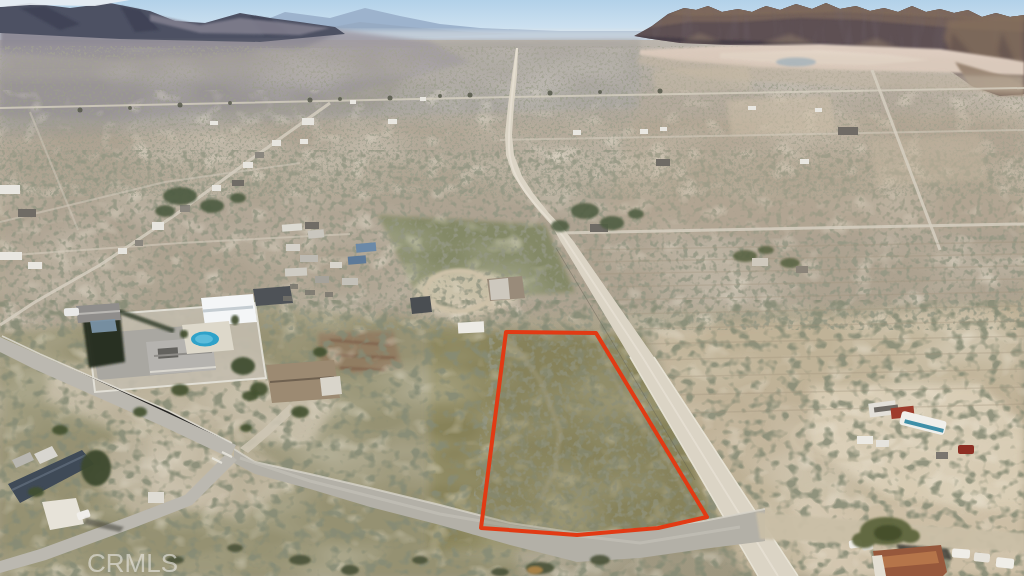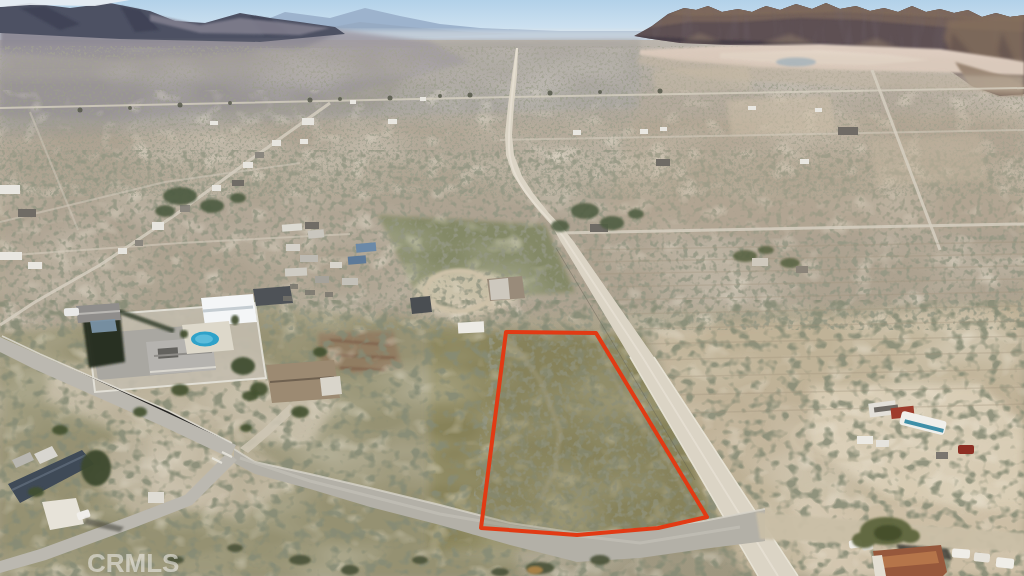--- a/index.html
+++ b/index.html
@@ -1,16 +1,16 @@
 <!DOCTYPE html>
 <html><head>
 <meta charset="utf-8">
 <style>
 html,body{margin:0;padding:0;background:#a8a291;}
-#wrap{position:relative;width:1024px;height:576px;overflow:hidden;font-family:"Liberation Sans", sans-serif;font-weight:bold;}
+#wrap{position:relative;width:1024px;height:576px;overflow:hidden;font-family:"Liberation Sans", sans-serif;}
 svg{display:block;}
 </style>
 </head>
 <body>
 <div id="wrap">
 <svg width="1024" height="576" viewBox="0 0 1024 576" xmlns="http://www.w3.org/2000/svg">
 <defs>
 <linearGradient id="skyg" x1="0" y1="0" x2="0" y2="1">
   <stop offset="0" stop-color="#b2d1e9"></stop>
   <stop offset="0.55" stop-color="#cde1f0"></stop>

